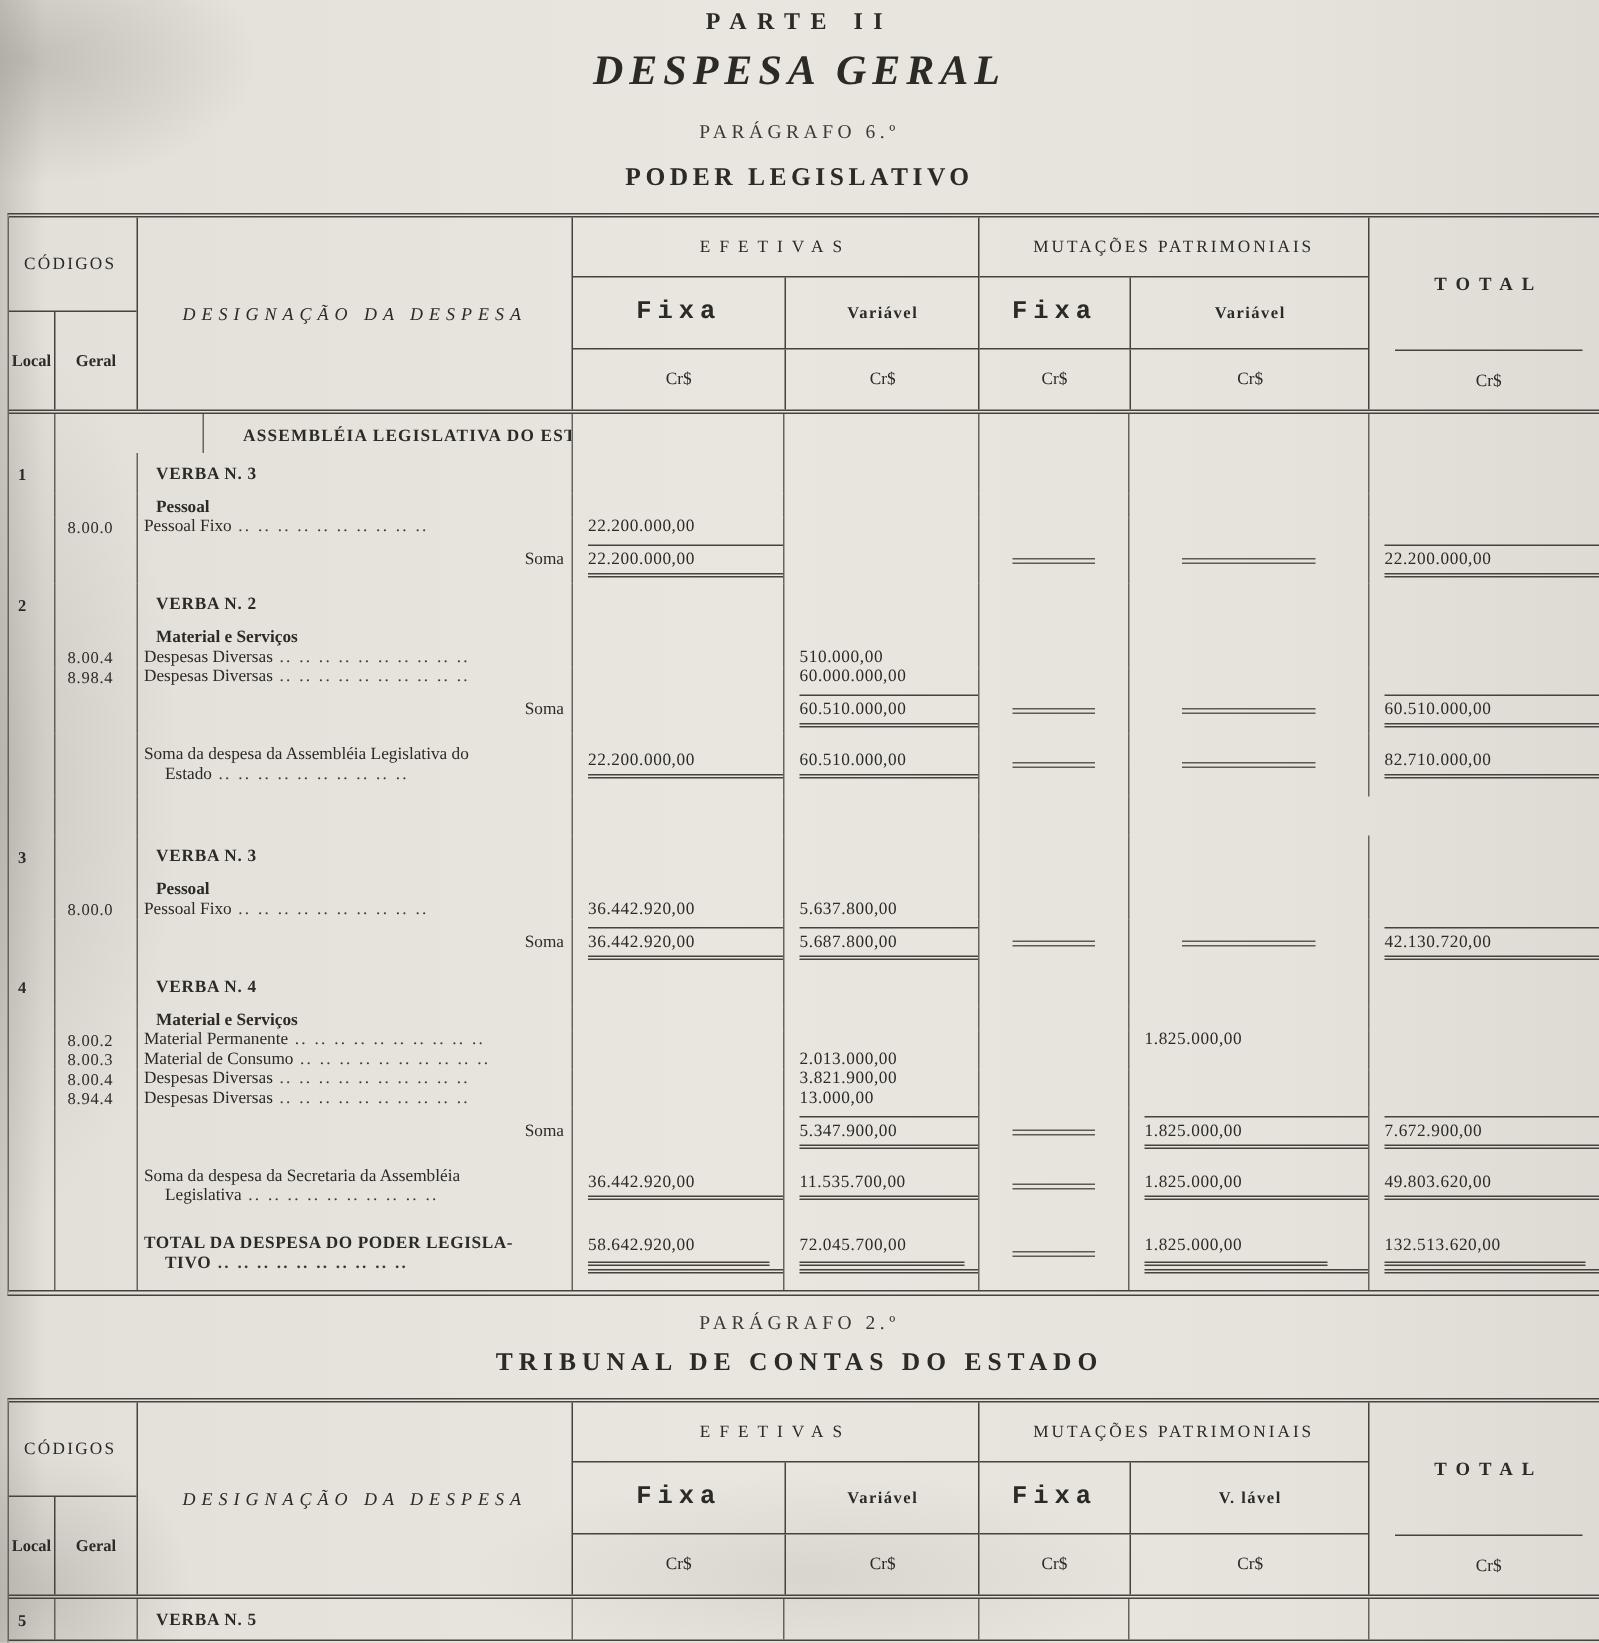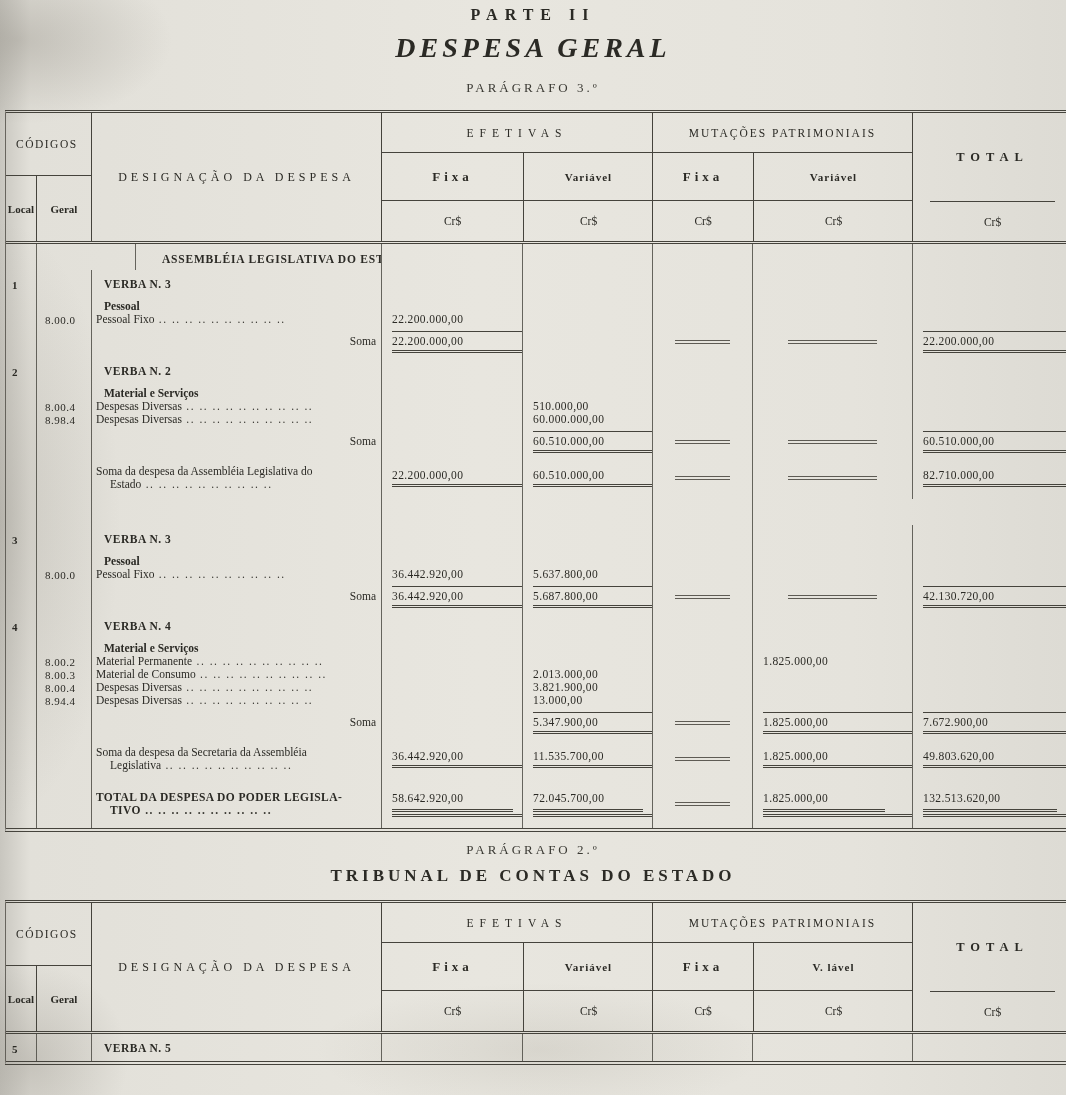--- a/index.html
+++ b/index.html
@@ -49,32 +49,32 @@
     font-size:11.5px;
   }
   .h-codigos{ display:flex; flex-direction:column; }
   .h-cod-label{ height:62px; display:flex; align-items:center; padding-left:10px; letter-spacing:1.5px; }
   .h-cod-sub{ flex:1; display:grid; grid-template-columns:var(--c1) var(--c2); border-top:1px solid var(--line); }
   .h-cod-sub>div{ display:flex; align-items:center; justify-content:center; font-size:11px; font-weight:bold;}
   .h-cod-sub>div+div{ border-left:1px solid var(--line); }
   .h-desig{
     border-left:1px solid var(--line);
     display:flex; align-items:center; justify-content:center;
-    letter-spacing:4px; font-size:12px;
+    letter-spacing:4px; font-size:12px;font-style:italic;
   }
   .h-group{ border-left:1px solid var(--line); display:flex; flex-direction:column;}
   .h-group-label{ height:40px; display:flex; align-items:center; justify-content:center; letter-spacing:6px; font-size:11.5px; border-bottom:1px solid var(--line); }
   .h-mut .h-group-label{ letter-spacing:2px; }
   .h-subrow{ height:48px; display:grid; border-bottom:1px solid var(--line); }
   .h-currow{ height:40px; display:grid; }
   .h-ef .h-subrow,.h-ef .h-currow{ grid-template-columns:var(--c4) var(--c5); }
   .h-mut .h-subrow,.h-mut .h-currow{ grid-template-columns:var(--c6) var(--c7); }
   .h-subrow>div,.h-currow>div{ display:flex; align-items:center; justify-content:center; }
   .h-subrow>div+div,.h-currow>div+div{ border-left:1px solid var(--line); }
-  .h-fixa{ font-weight:bold; letter-spacing:4px; font-size:13px; }
+  .h-fixa{ font-weight:bold; letter-spacing:4px; font-size:17px;font-family:Liberation Mono, monospace; }
   .h-variavel{ font-weight:bold; letter-spacing:1px; font-size:11px; }
   .h-total{ border-left:1px solid var(--line); display:flex; flex-direction:column; }
   .h-total-label{ height:88px; display:flex; align-items:center; justify-content:center; letter-spacing:6px; font-size:12.5px; font-weight:bold; }
   .h-total-rule{ width:78%; margin:0 auto; border-top:1px solid var(--line); }
   .h-total-cur{ flex:1; display:flex; align-items:center; justify-content:center; }
 
   
   .tbody{ font-size:11.5px; }
   .row{
     display:grid;
@@ -120,21 +120,22 @@
   .tbl-end{ border-bottom:4px double var(--line); }
 </style>
 </head>
 <body>
 
 <div class="page">
 
   <div class="titles">
     <div class="t-parte">PARTE II</div>
     <div class="t-main">DESPESA GERAL</div>
-    <div class="t-par">PARÁGRAFO 3.º</div>
+    <div class="t-par">PARÁGRAFO 6.º</div>
+    <div class="t-sec">PODER LEGISLATIVO</div>
   </div>
 
   <div id="table1-root">
       <div class="tbl tbl-end">
         <div class="hdr">
           <div class="h-codigos">
             <div class="h-cod-label">CÓDIGOS</div>
             <div class="h-cod-sub">
               <div>Local</div>
               <div>Geral</div>

